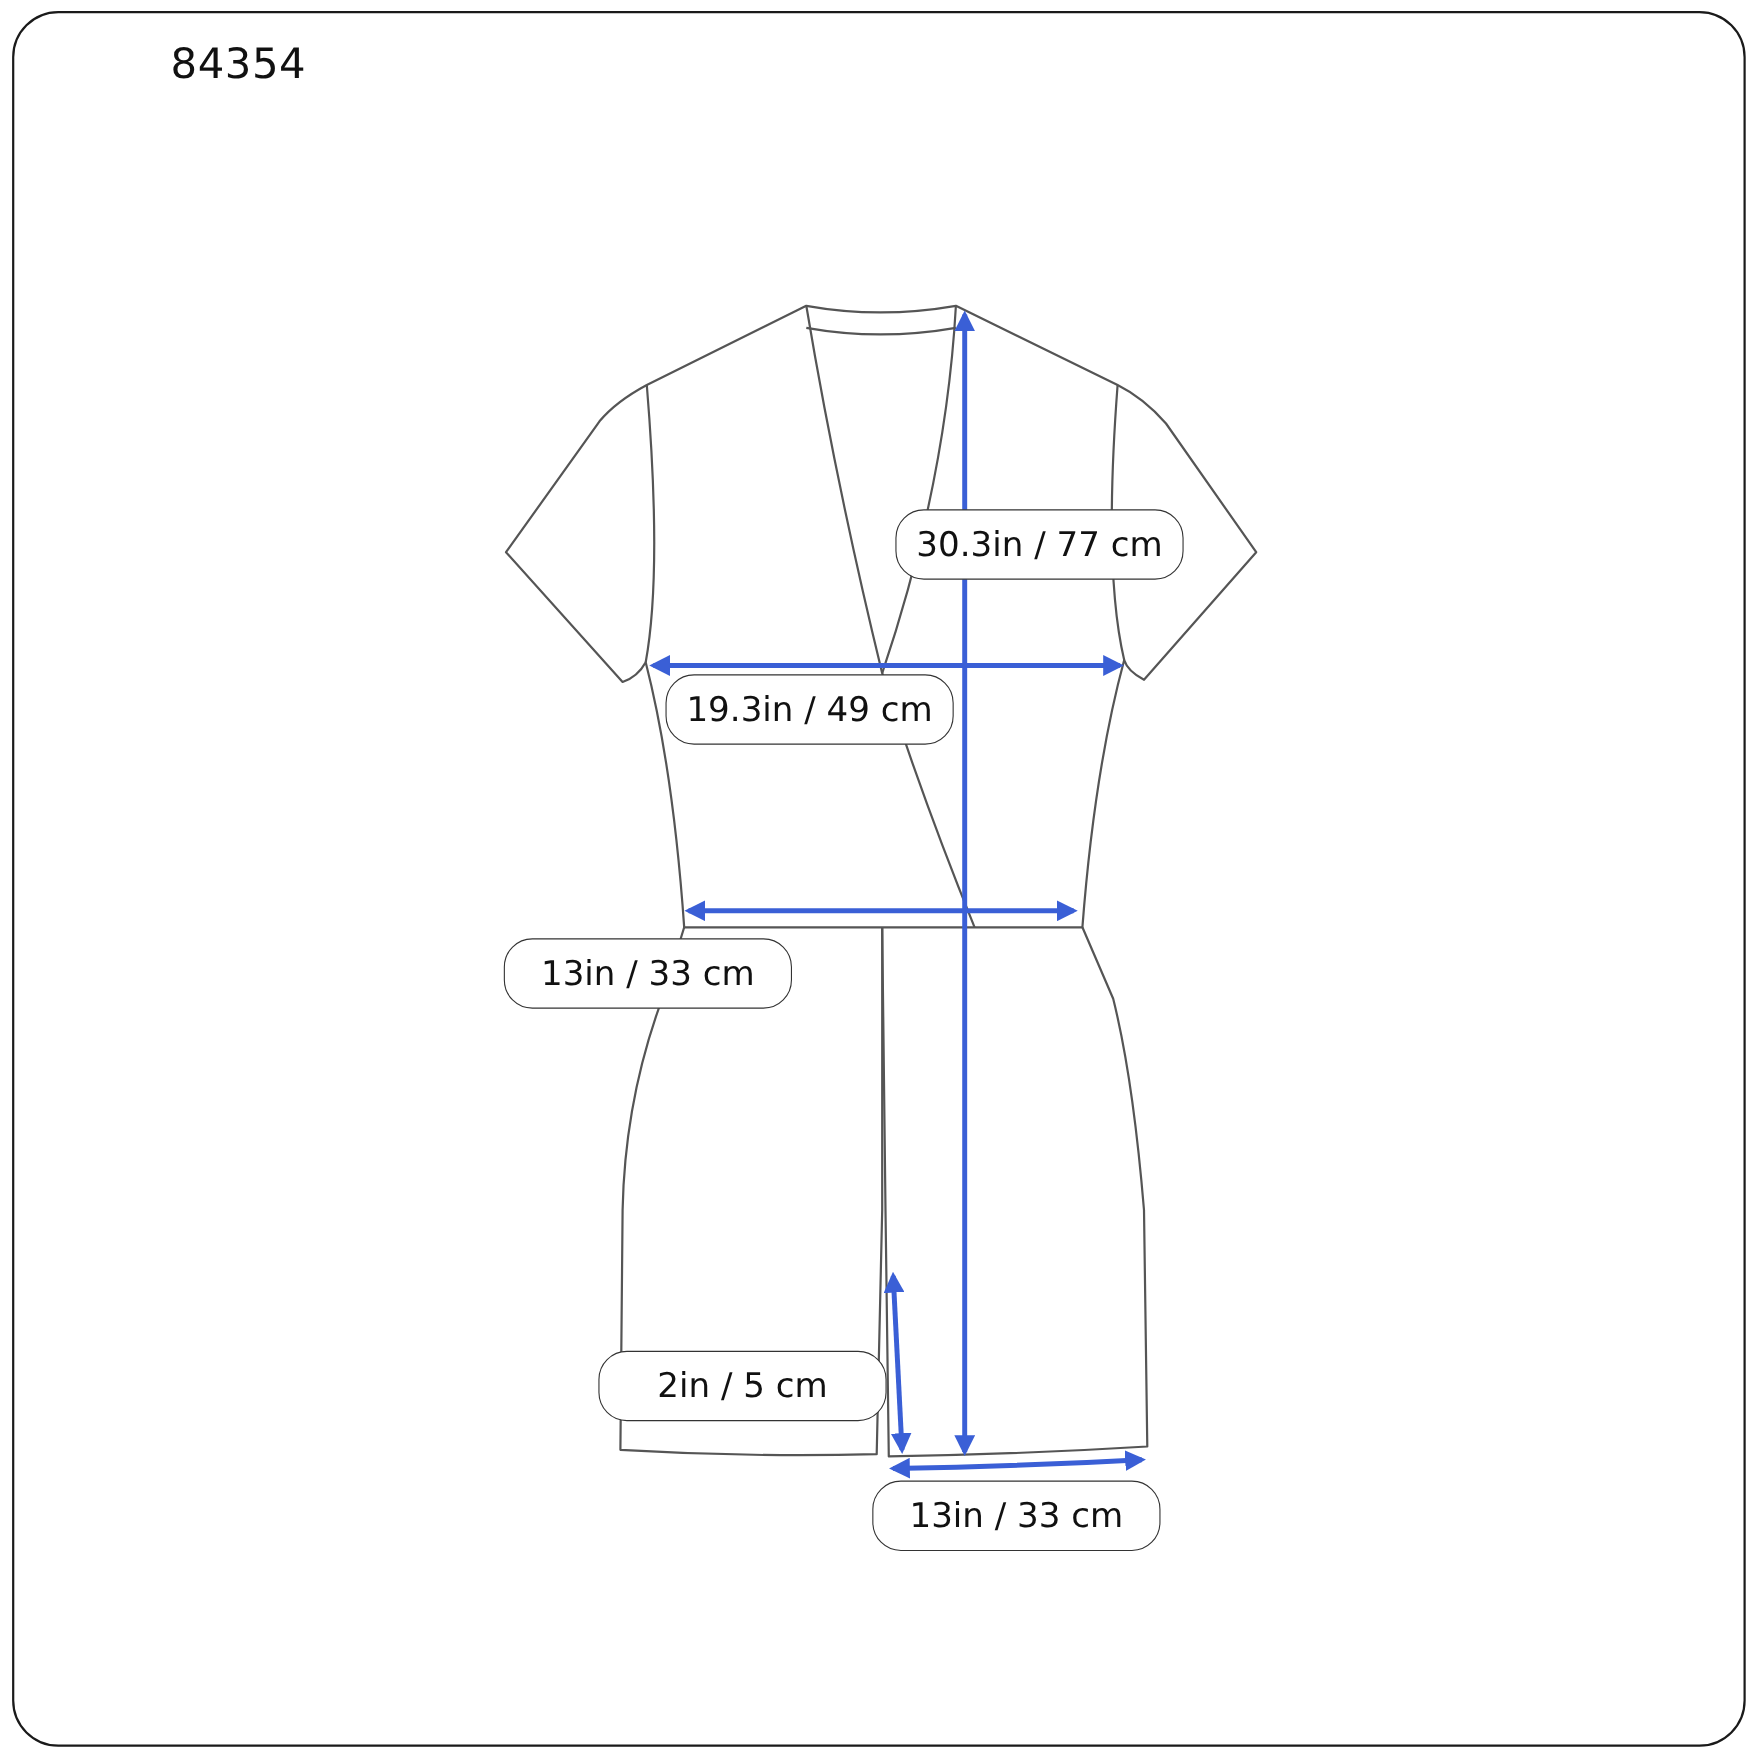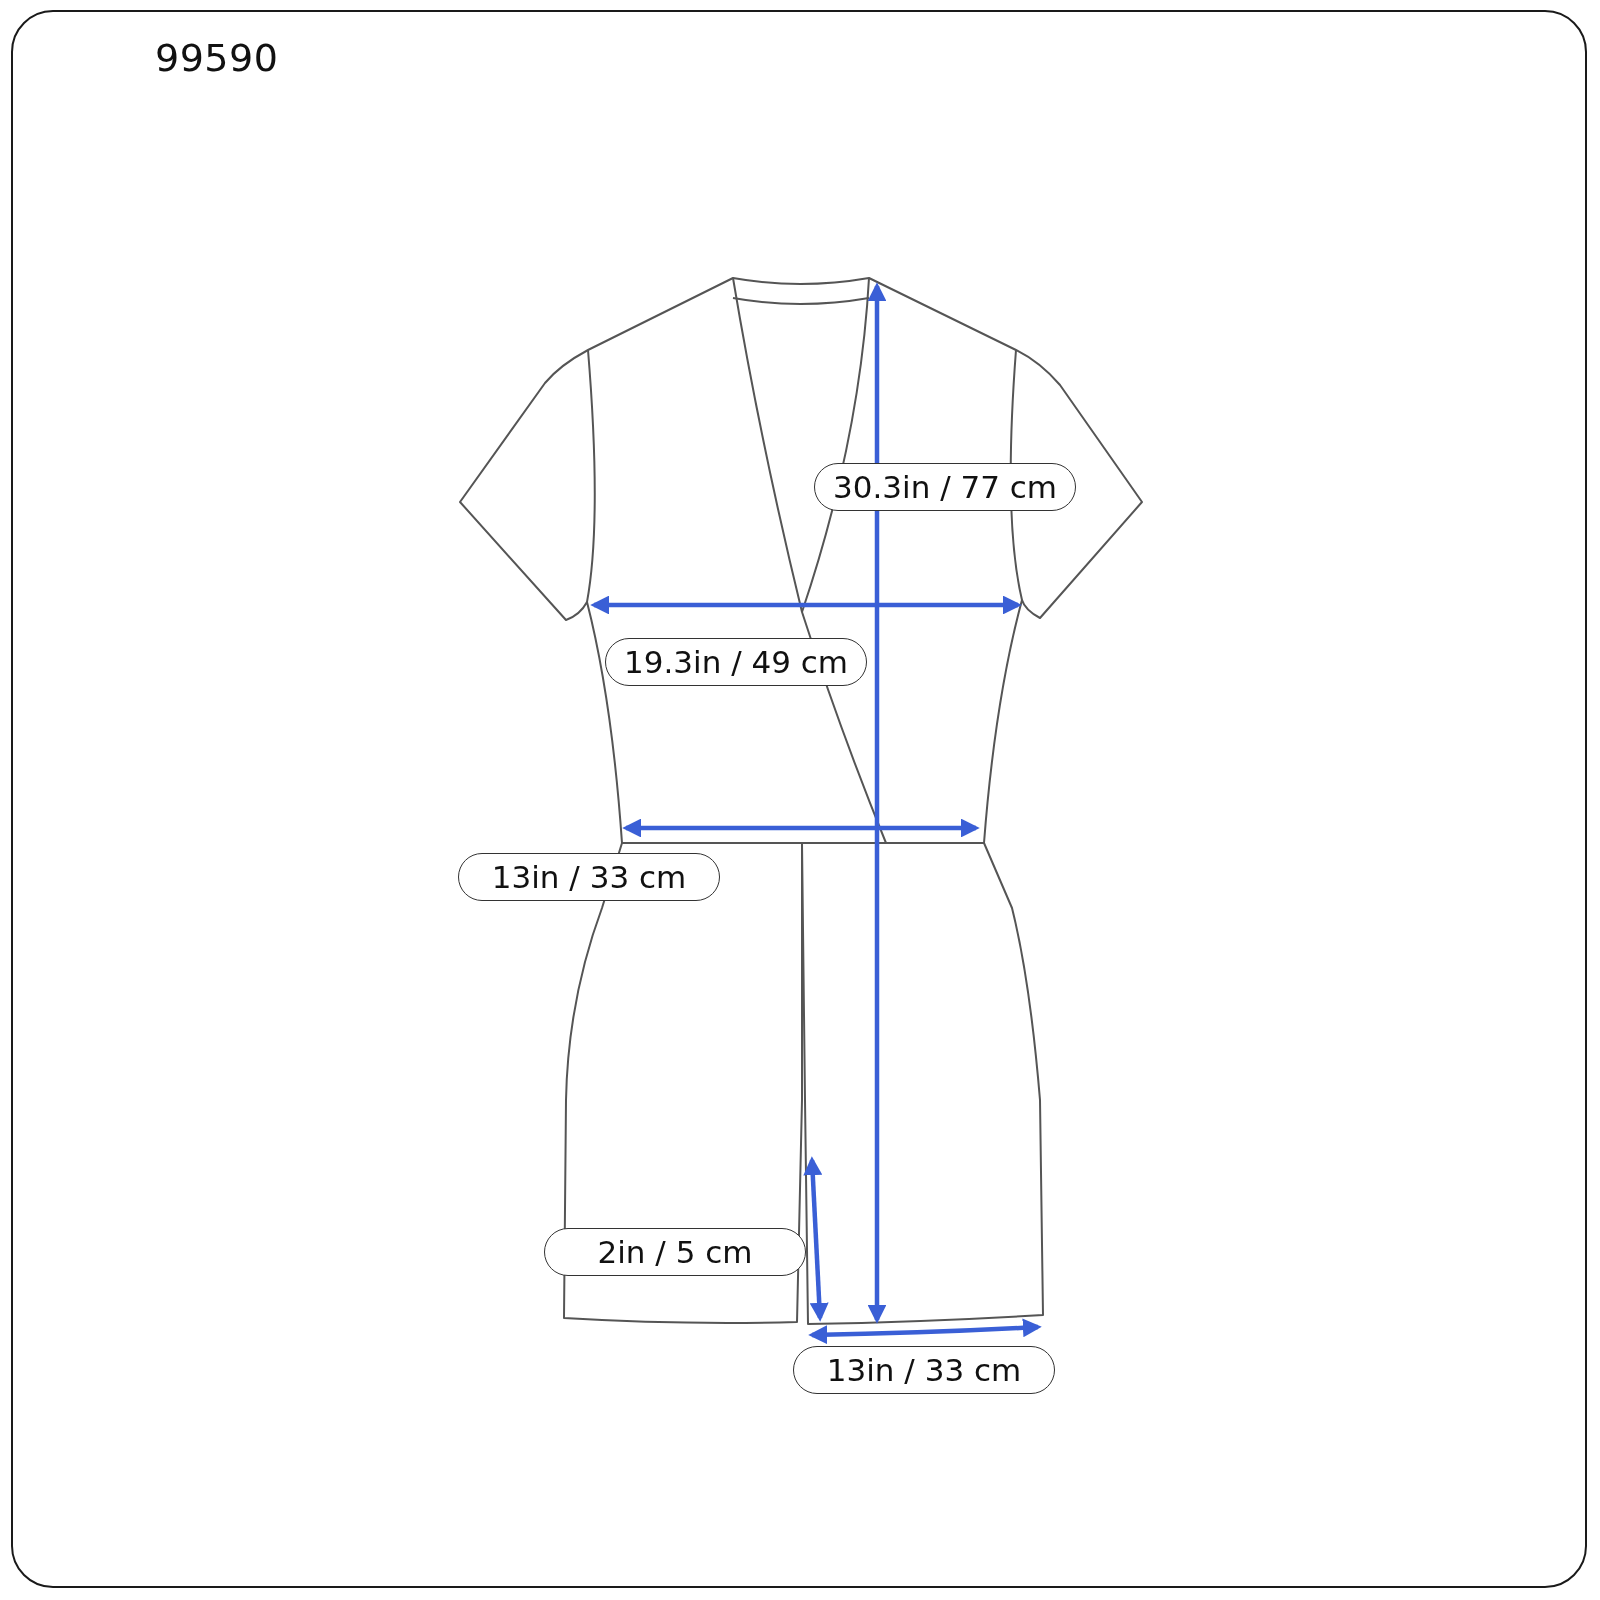--- a/index.html
+++ b/index.html
@@ -1,28 +1,28 @@
 <!DOCTYPE html>
 <html><head>
 <meta charset="utf-8">
 <style>
   html, body { margin:0; padding:0; background:#ffffff; }
   body { width:1600px; height:1600px; position:relative; overflow:hidden; font-family:"DejaVu Sans", sans-serif; }
   .frame { position:absolute; left:11px; top:10px; width:1576px; height:1578px; border:2px solid #1a1a1a; border-radius:42px; box-sizing:border-box; }
   .product-id { position:absolute; left:155px; top:36px; font-size:38px; color:#111; letter-spacing:0.5px; }
   svg.garment { position:absolute; left:0; top:0; }
-  .label { position:absolute; height:48px; border:1.5px solid #333; border-radius:26px; background:#fff; box-sizing:border-box;
+  .label { position:absolute; height:64px; border:1.5px solid #333; border-radius:26px; background:#fff; box-sizing:border-box;
            display:flex; align-items:center; justify-content:center; font-size:31px; color:#111; white-space:nowrap; }
 </style>
 </head>
 <body>
 
 <div class="frame"></div>
 
-<div class="product-id">99590</div>
+<div class="product-id">84354</div>
 
 <svg class="garment" width="1600" height="1600" viewBox="0 0 1600 1600">
   <defs>
     <marker id="ah" viewBox="0 0 10 10" refX="8" refY="5" markerWidth="4.2" markerHeight="4.2" orient="auto-start-reverse">
       <path d="M0,0 L10,5 L0,10 z" fill="#3a5fd6"></path>
     </marker>
   </defs>
   <g fill="none" stroke="#555" stroke-width="2" stroke-linejoin="round">
 
     <path d="M733,278 Q800,290 869,278 L1016,350 Q1040,362 1060,385 L1142,502 L1040,618 Q1025,610 1022,600 Q995,700 984,843 L622,843 Q612,700 587,602 Q580,615 566,620 L460,502 L545,383 Q560,365 588,350 Z"></path>
@@ -43,16 +43,16 @@
   <g stroke="#3a5fd6" stroke-width="4.5" fill="none">
     <line x1="877" y1="286" x2="877" y2="1320" marker-start="url(#ah)" marker-end="url(#ah)"></line>
     <line x1="594" y1="605" x2="1018" y2="605" marker-start="url(#ah)" marker-end="url(#ah)"></line>
     <line x1="626" y1="828" x2="976" y2="828" marker-start="url(#ah)" marker-end="url(#ah)"></line>
     <line x1="812" y1="1160" x2="820" y2="1318" marker-start="url(#ah)" marker-end="url(#ah)"></line>
     <path d="M812,1335 Q930,1333 1038,1327" marker-start="url(#ah)" marker-end="url(#ah)"></path>
   </g>
 </svg>
 
 <div class="label" style="left:814px; top:463px; width:262px;">30.3in / 77 cm</div>
-<div class="label" style="left:605px; top:638px; width:262px;">19.3in / 49 cm</div>
+<div class="label" style="left:605px; top:613px; width:262px;">19.3in / 49 cm</div>
 <div class="label" style="left:458px; top:853px; width:262px;">13in / 33 cm</div>
 <div class="label" style="left:544px; top:1228px; width:262px;">2in / 5 cm</div>
 <div class="label" style="left:793px; top:1346px; width:262px;">13in / 33 cm</div>
 
 </body></html>

